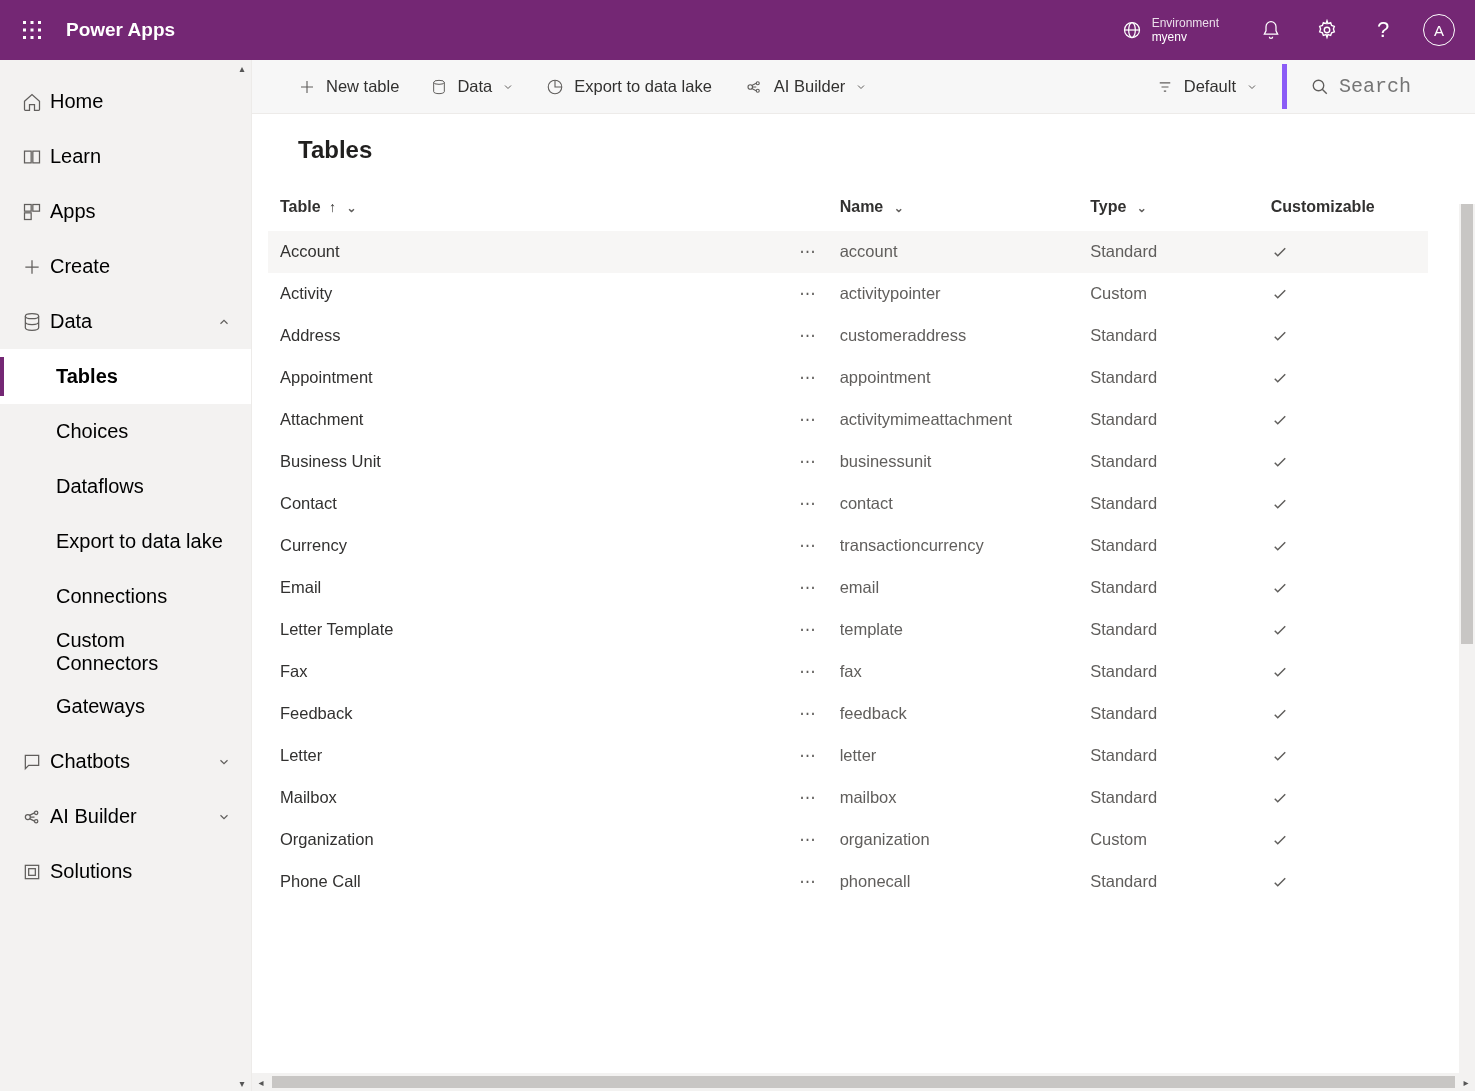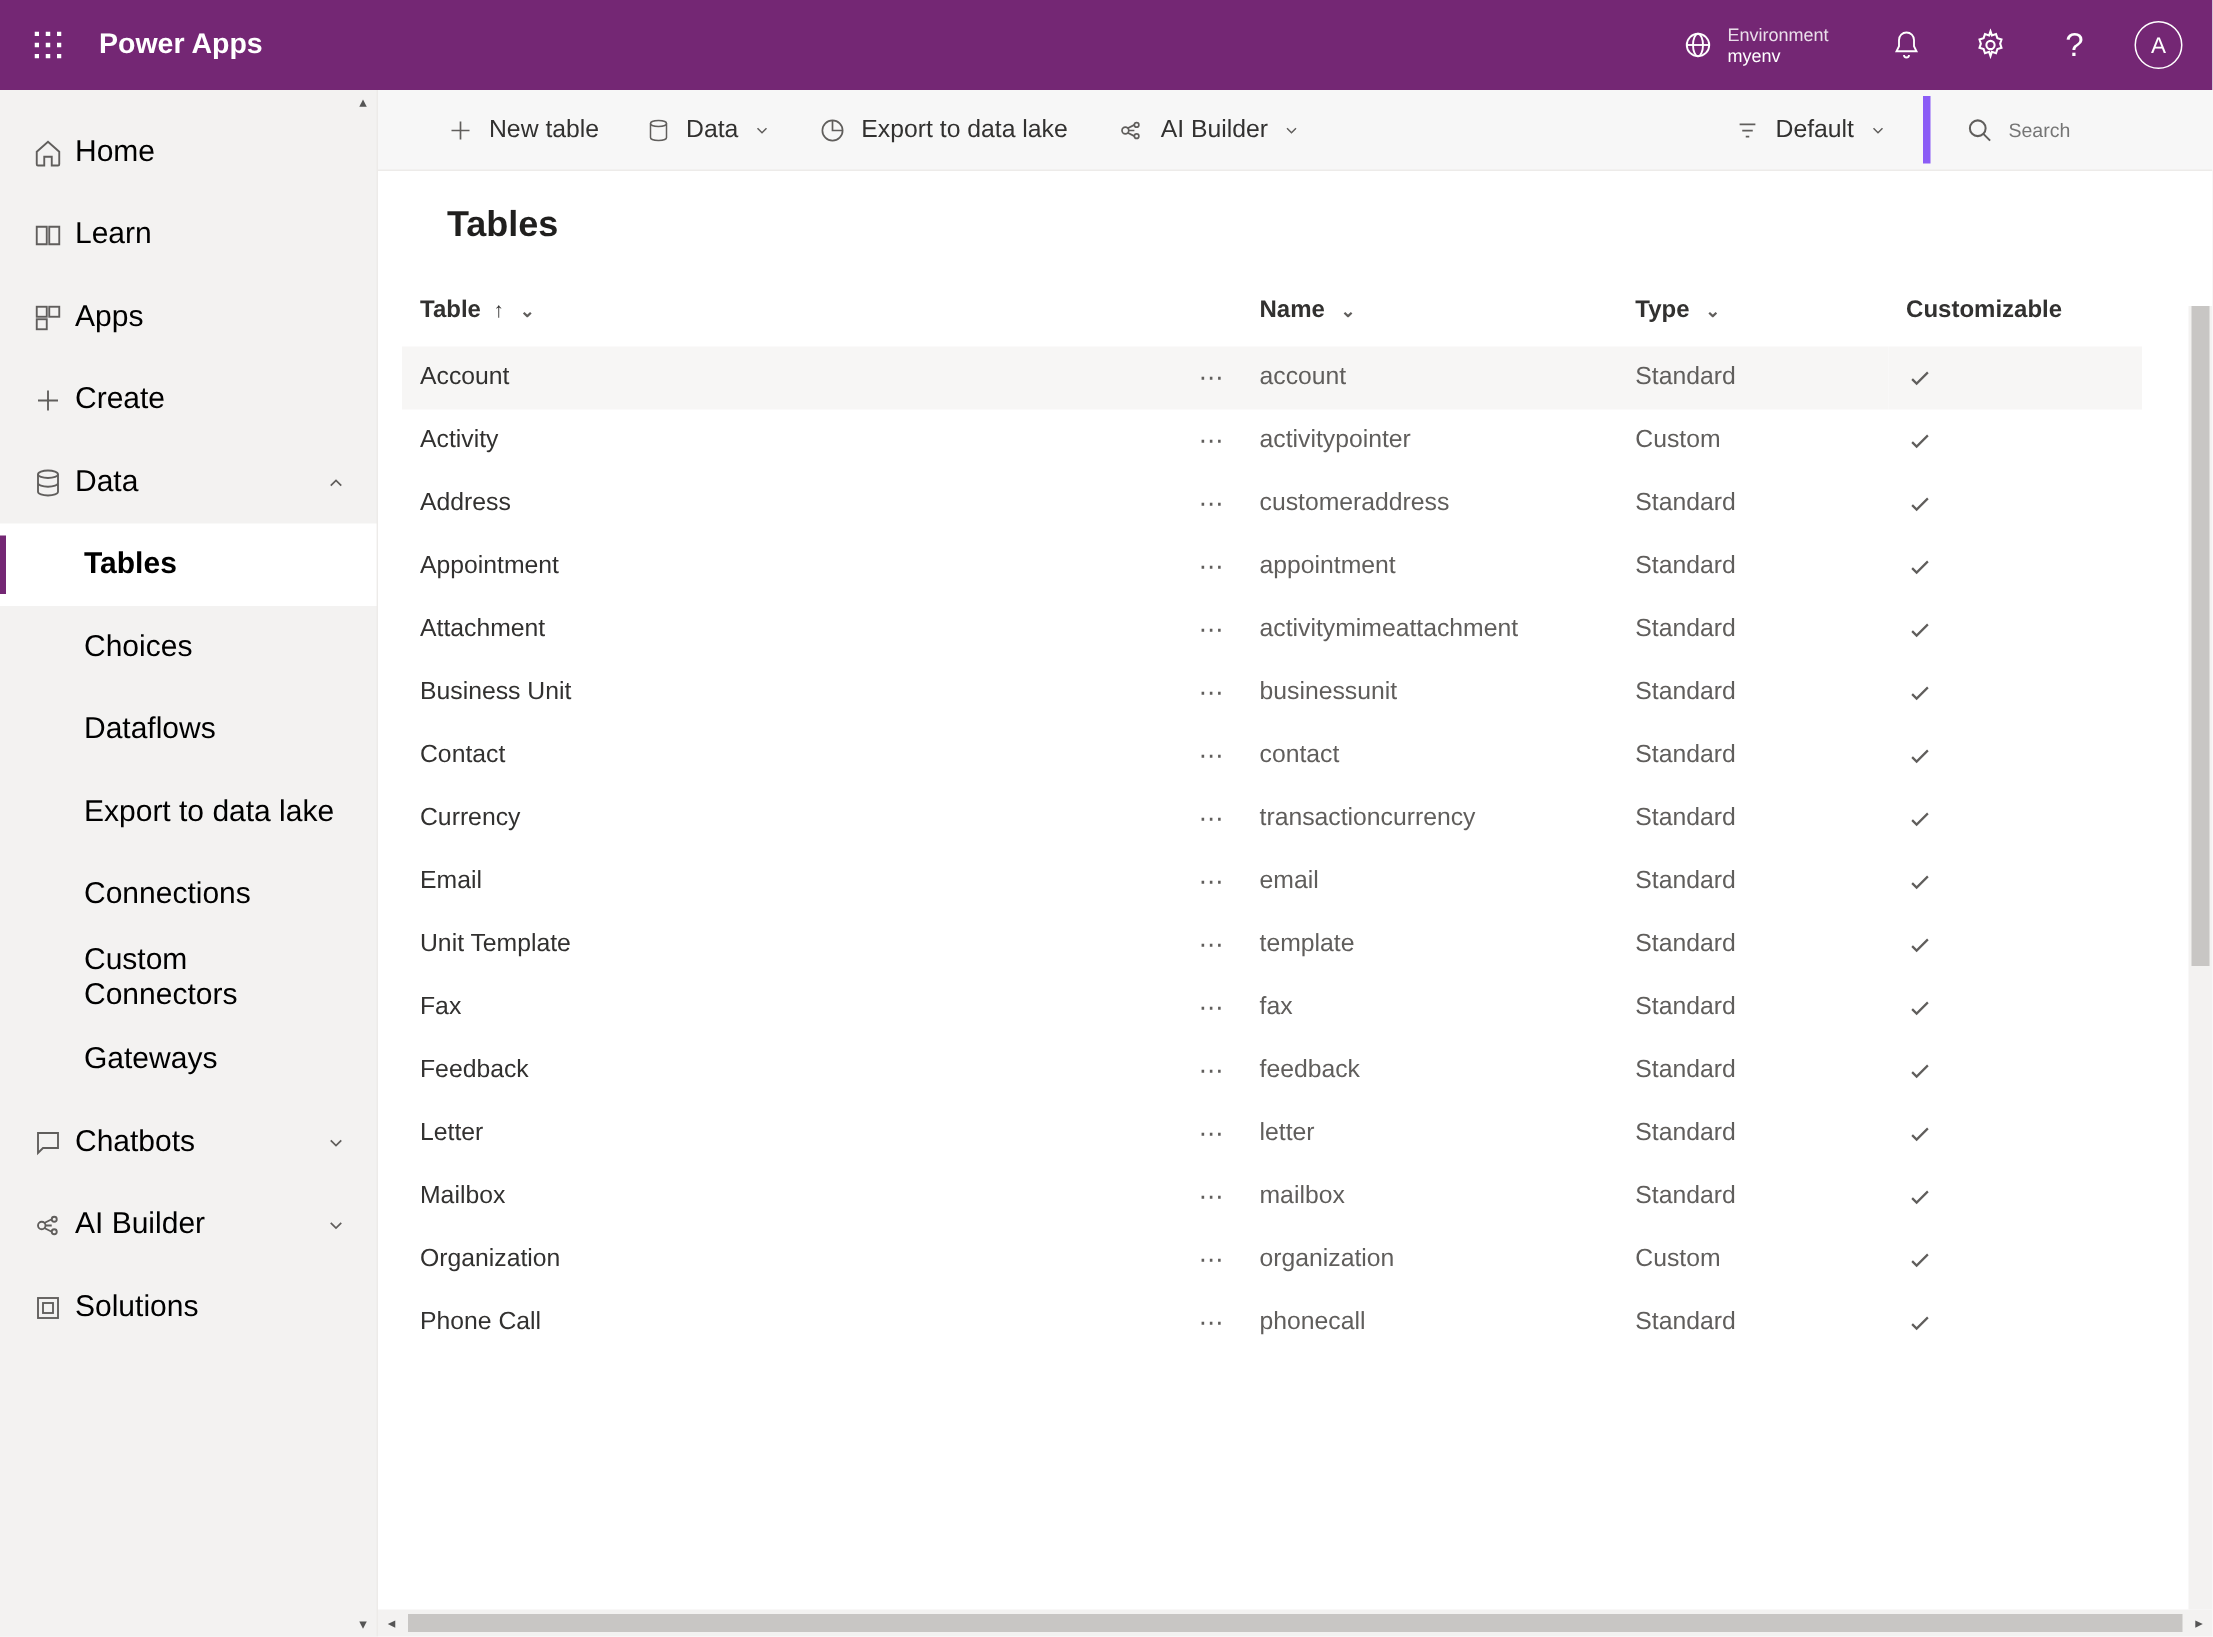--- a/index.html
+++ b/index.html
@@ -306,21 +306,21 @@
             </svg>
           </span>
       </div>
       <div class="cmd search">
         <span class="cicon">
             <svg width="18" height="18" viewBox="0 0 24 24" fill="none" stroke="#605e5c" stroke-width="1.8">
               <circle cx="10" cy="10" r="7"></circle>
               <path d="M21 21l-6-6"></path>
             </svg>
           </span>
-        <input type="text" style="border: none; background: transparent; font-size: 13px; outline: none; width: 120px; color: #0f172a;" placeholder="Search">
+        <input type="text" style="border: none; background: transparent; font-size: 20px; outline: none; width: 120px; color: #0f172a; font-family: Liberation Mono, monospace;" placeholder="Search">
       </div>
     </div>
 
     <div class="content">
       <div class="page-title">Tables</div>
 
       <div class="table-wrap">
         <table>
           <colgroup>
               <col class="c-table">
@@ -443,21 +443,21 @@
                 <td class="more">⋯</td>
                 <td class="name-col">email</td>
                 <td class="type-col">Standard</td>
                 <td class="check">
                   <svg width="18" height="18" viewBox="0 0 24 24" fill="none" stroke="#605e5c" stroke-width="2">
                     <path d="M5 13l4 4 10-10"></path>
                   </svg>
                 </td>
               </tr>
               <tr class="row">
-                <td>Unit Template</td>
+                <td>Letter Template</td>
                 <td class="more">⋯</td>
                 <td class="name-col">template</td>
                 <td class="type-col">Standard</td>
                 <td class="check">
                   <svg width="18" height="18" viewBox="0 0 24 24" fill="none" stroke="#605e5c" stroke-width="2">
                     <path d="M5 13l4 4 10-10"></path>
                   </svg>
                 </td>
               </tr>
               <tr class="row">

